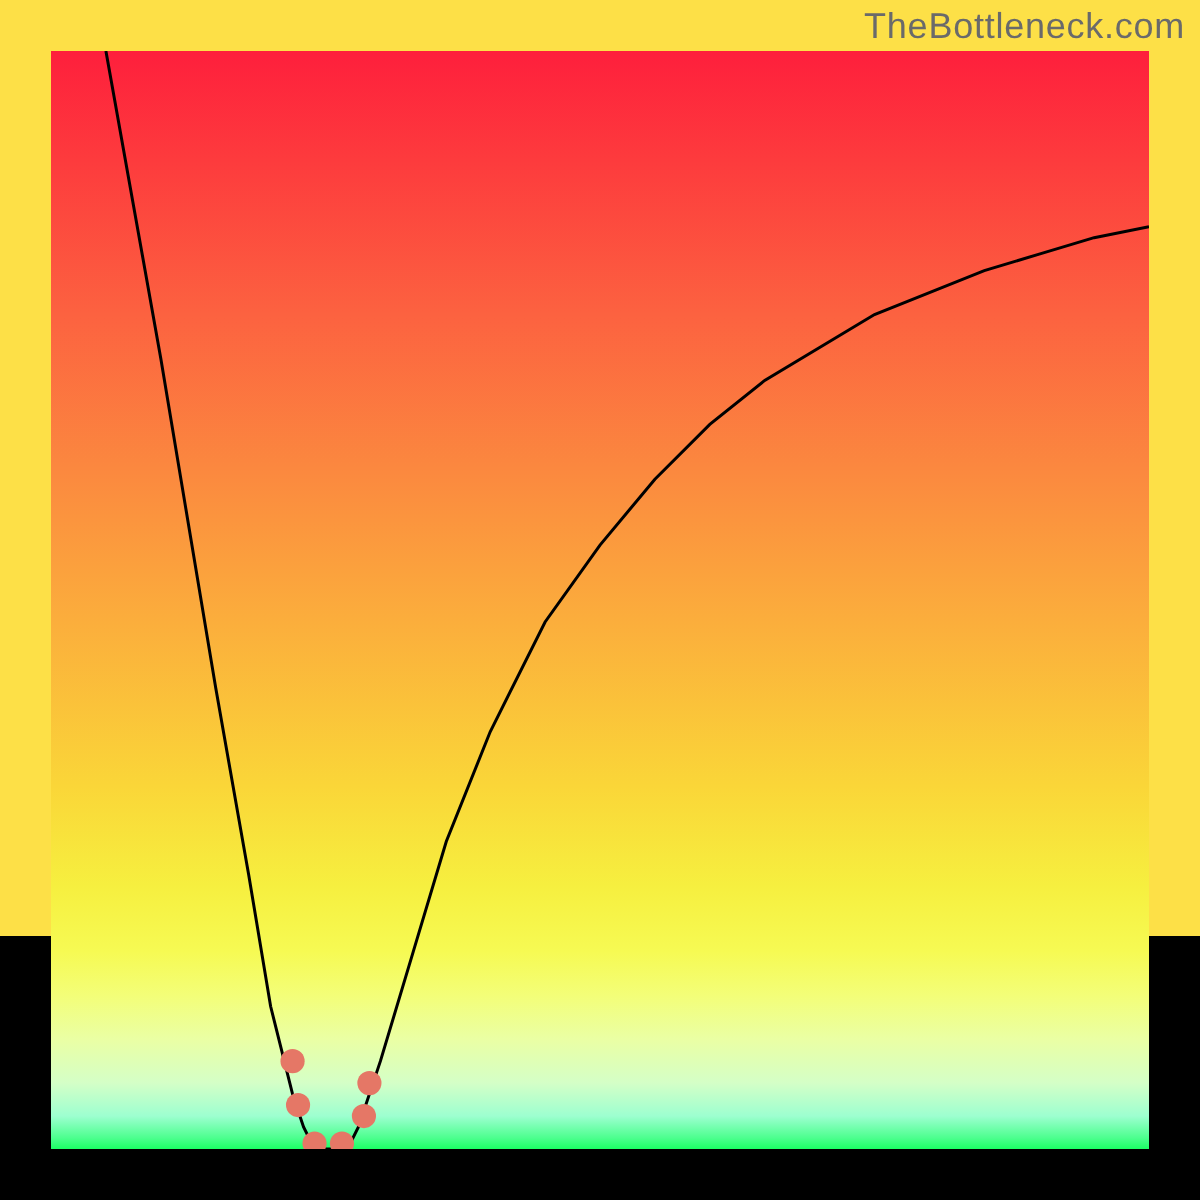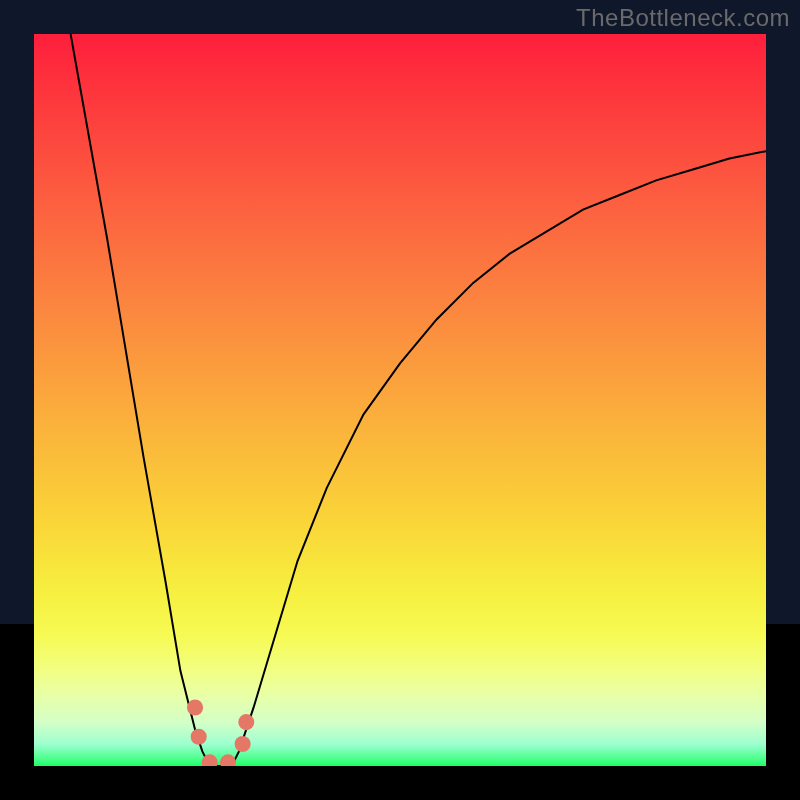--- a/index.html
+++ b/index.html
@@ -10,21 +10,21 @@
     background: #000;
     overflow: hidden;
     font-family: Arial, Helvetica, sans-serif;
   }
   .frame {
     position: absolute;
     left: 0;
     top: 0;
     width: 800px;
     height: 624px;
-    background: #0f172a;
+    background: #fde047;
   }
   .plot-area {
     position: absolute;
     left: 34px;
     top: 34px;
     width: 732px;
     height: 732px;
     
     background: linear-gradient(
       to bottom,

